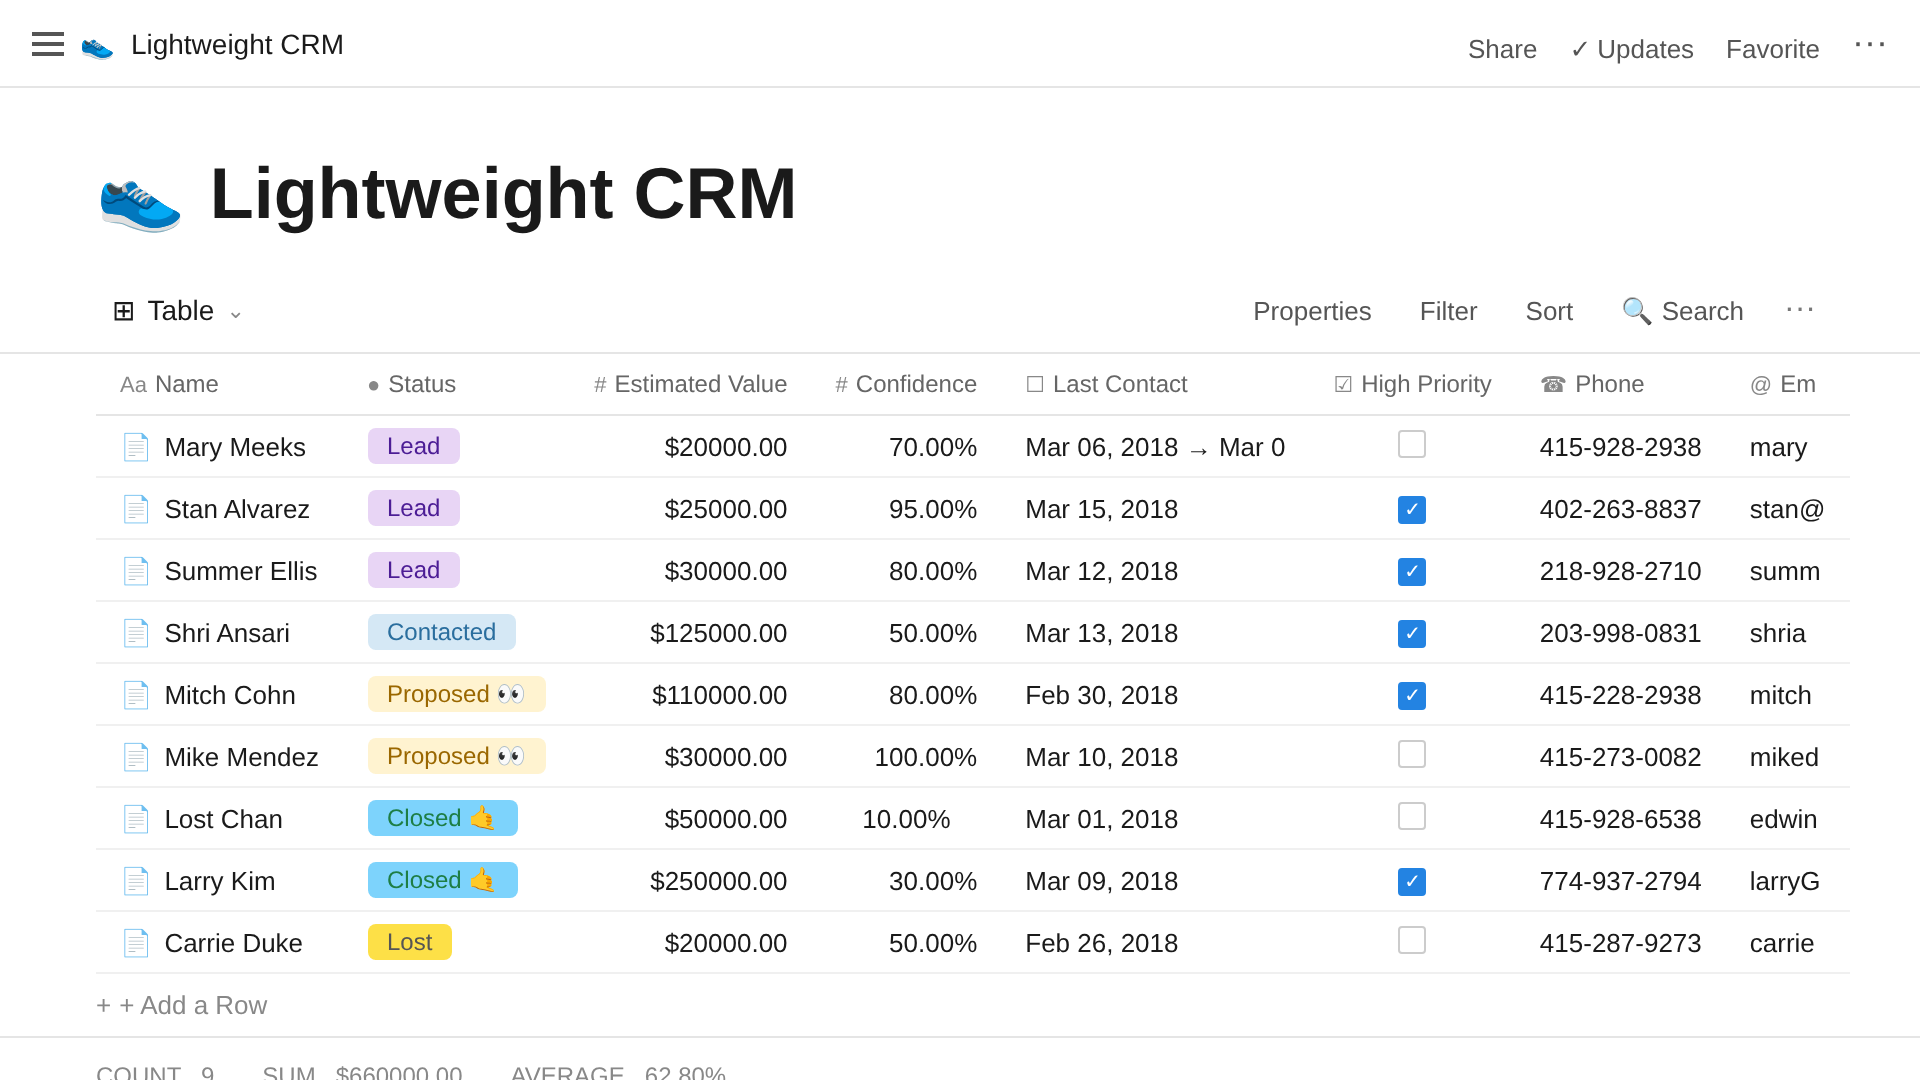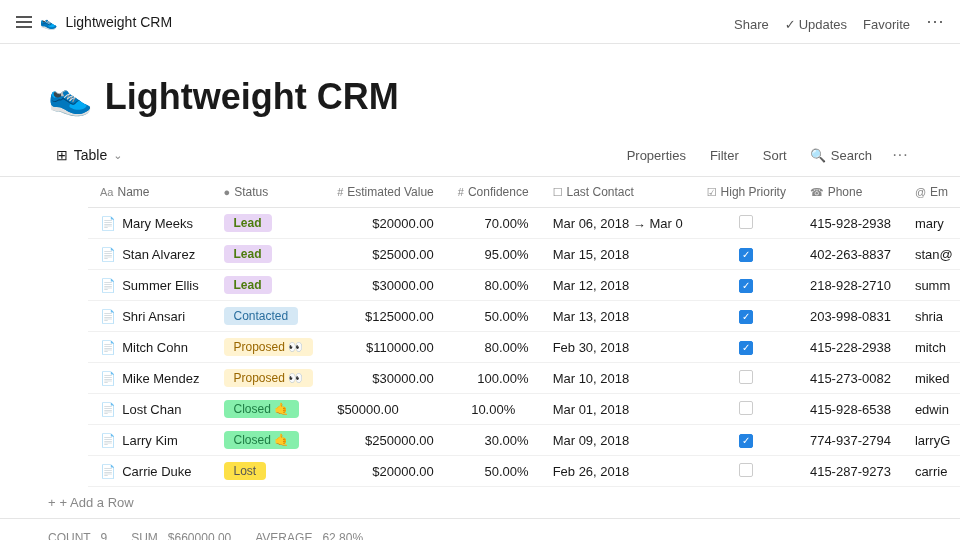--- a/index.html
+++ b/index.html
@@ -43,21 +43,21 @@
       background: none; border: none; color: #555; text-align: center;
     }
     .new-item-btn {
       padding: 6px 14px; border-radius: 6px; cursor: pointer; font-size: 14px; font-weight: 500;
       background: #2383e2; color: #fff; border: none;
     }
     .toolbar-dots { font-size: 16px; color: #777; cursor: pointer; padding: 4px; }
 
     
     .table-container {
-      padding: 0 48px; overflow-x: auto; margin-left: 40px;
+      padding: 0 48px; overflow-x: auto;
     }
     table {
       width: 100%; border-collapse: collapse; font-size: 13px;
     }
     thead tr { border-bottom: 1px solid #e5e5e5; }
     th {
       padding: 8px 12px; text-align: left; font-weight: 500; color: #666;
       font-size: 12px; white-space: nowrap;
     }
     td {
@@ -67,24 +67,24 @@
 
     
     .name-cell { display: flex; align-items: center; gap: 6px; }
     .doc-icon { font-size: 13px; color: #888; }
 
     
     .badge {
       display: inline-block; padding: 2px 10px; border-radius: 4px;
       font-size: 12px; font-weight: 500;
     }
-    .badge-lead { background: #e8d5f5; color: #4d7c0f; font-weight: bold; }
+    .badge-lead { background: #e8d5f5; color: #4c1d95; }
     .badge-contacted { background: #d5e8f5; color: #2a6e9e; }
     .badge-proposed { background: #fff3d0; color: #9a6700; }
-    .badge-closed { background: #86efac; color: #1e7e45; }
+    .badge-closed { background: #7dd3fc; color: #1e7e45; }
     .badge-lost { background: #fde047; color: #555; }
 
     
     .cb {
       width: 14px; height: 14px; border: 1.5px solid #ccc; border-radius: 2px;
       display: inline-block; cursor: pointer;
     }
     .cb.checked {
       background: #2383e2; border-color: #2383e2;
       display: inline-flex; align-items: center; justify-content: center;
@@ -284,21 +284,21 @@
         <tr>
     <td>
       <div class="name-cell">
         <span class="doc-icon">📄</span>
         <span>Lost Chan</span>
       </div>
     </td>
     <td>
       <span class="badge badge-closed">Closed 🤙</span>
     </td>
-    <td style="">$50000.00</td>
+    <td style="text-align:right;">$50000.00</td>
     <td style="text-align:center;">10.00%</td>
     <td>Mar 01, 2018</td>
     <td style="text-align:center;">
       <span class="cb"></span>
     </td>
     <td>415-928-6538</td>
     <td>edwin</td>
   </tr>
         <tr>
     <td>

